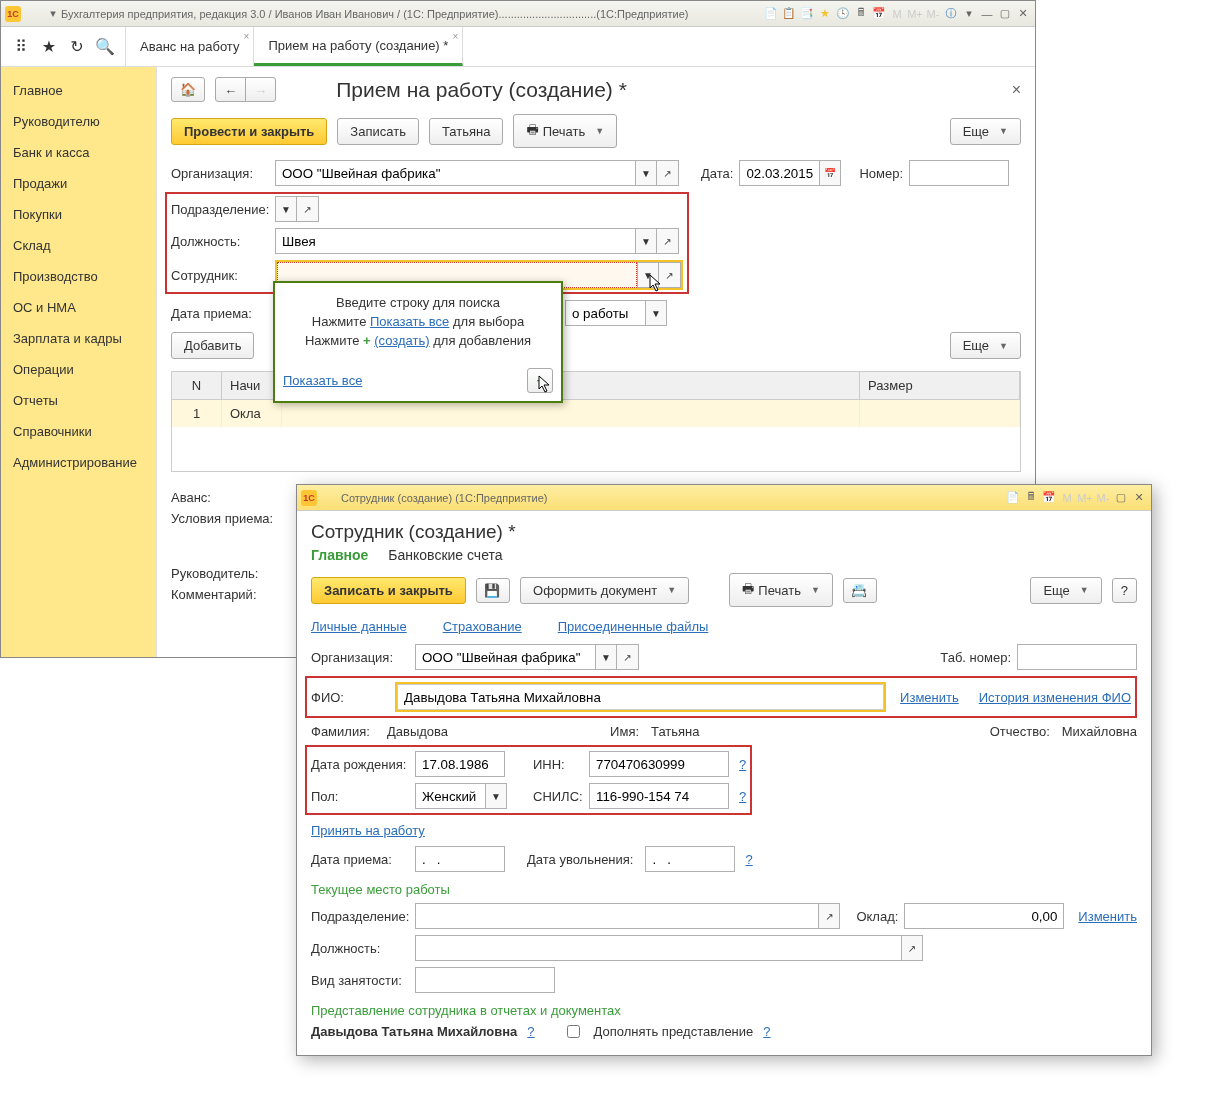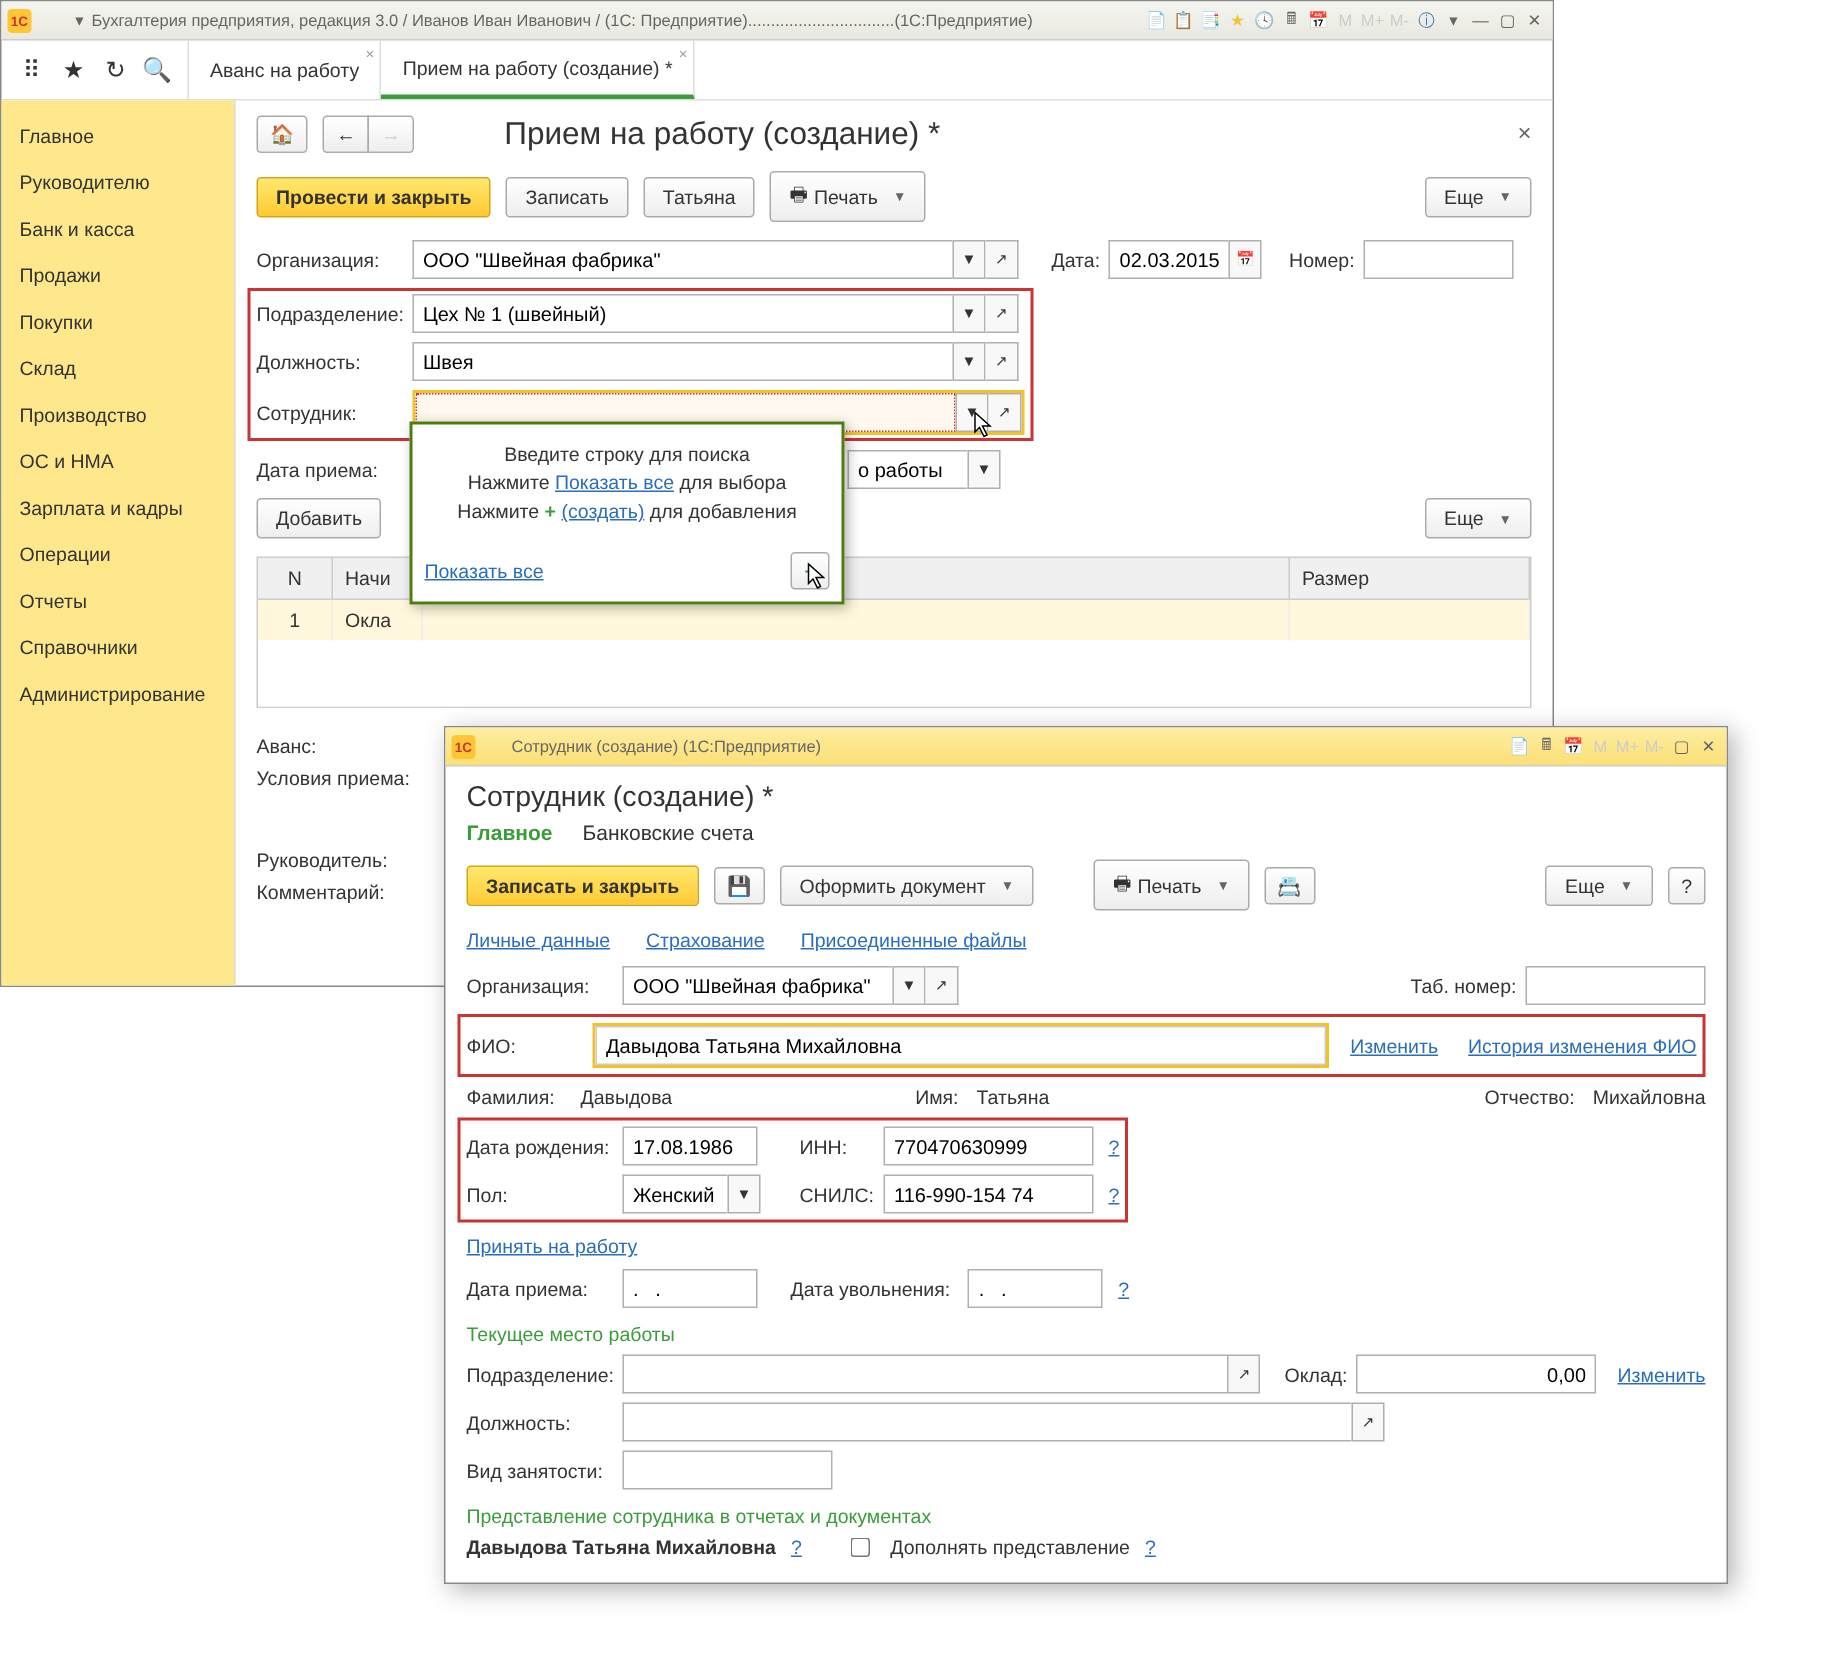--- a/index.html
+++ b/index.html
@@ -65,21 +65,21 @@
 .table .row > div { padding: 6px 8px; border-right: 1px solid #eee; font-size: 13px; }
 .table .blank { height: 44px; background: #fff; }
 
 .modal { position: absolute; top: 484px; left: 296px; width: 856px; background: #fff; border: 1px solid #888; box-shadow: 4px 4px 16px rgba(0,0,0,0.3); z-index: 20; }
 .modal .title-bar { background: linear-gradient(#fdeea2, #fcdf75); }
 .modal-body { padding: 10px 14px; }
 .modal-title { font-size: 19px; margin-bottom: 4px; }
 .sub-tabs { display: flex; gap: 20px; margin-bottom: 10px; font-size: 14px; }
 .sub-tabs .st { cursor: pointer; }
 .sub-tabs .st.active { color: #3a9d3a; font-weight: bold; }
-.links-row { display: flex; gap: 24px; margin: 10px 0; }
+.links-row { display: flex; gap: 36px; margin: 10px 0; }
 .links-row a { color: #2a6ebb; text-decoration: underline; cursor: pointer; font-size: 13px; }
 .help-q { color: #2a6ebb; text-decoration: underline; cursor: pointer; margin-left: 4px; }
 .green-hdr { color: #3a9d3a; margin: 10px 0 6px 0; font-size: 13px; }
 .modal .form-lbl { width: 98px; }
 .input.w90 { width: 90px; }
 .input.w120 { width: 120px; }
 .input.w180 { width: 180px; }
 .cursor-svg { position: absolute; }
 </style>
 </head>
@@ -186,21 +186,20 @@
         </div>
         <div style="width:6px"></div>
         <div>Номер:</div>
         <input class="input" style="width: 100px;">
       </div>
 
       <div class="redbox" style="width:fit-content">
         <div class="form-row">
           <div class="form-lbl">Подразделение:</div>
           <div class="input-grp">
-            <input class="input main" value="Цех № 1 (швейный)" style="">
             <div class="sq">▼</div>
             <div class="sq">↗</div>
           </div>
         </div>
         <div class="form-row">
           <div class="form-lbl">Должность:</div>
           <div class="input-grp">
             <input class="input main" value="Швея" style="">
             <div class="sq">▼</div>
             <div class="sq">↗</div>

